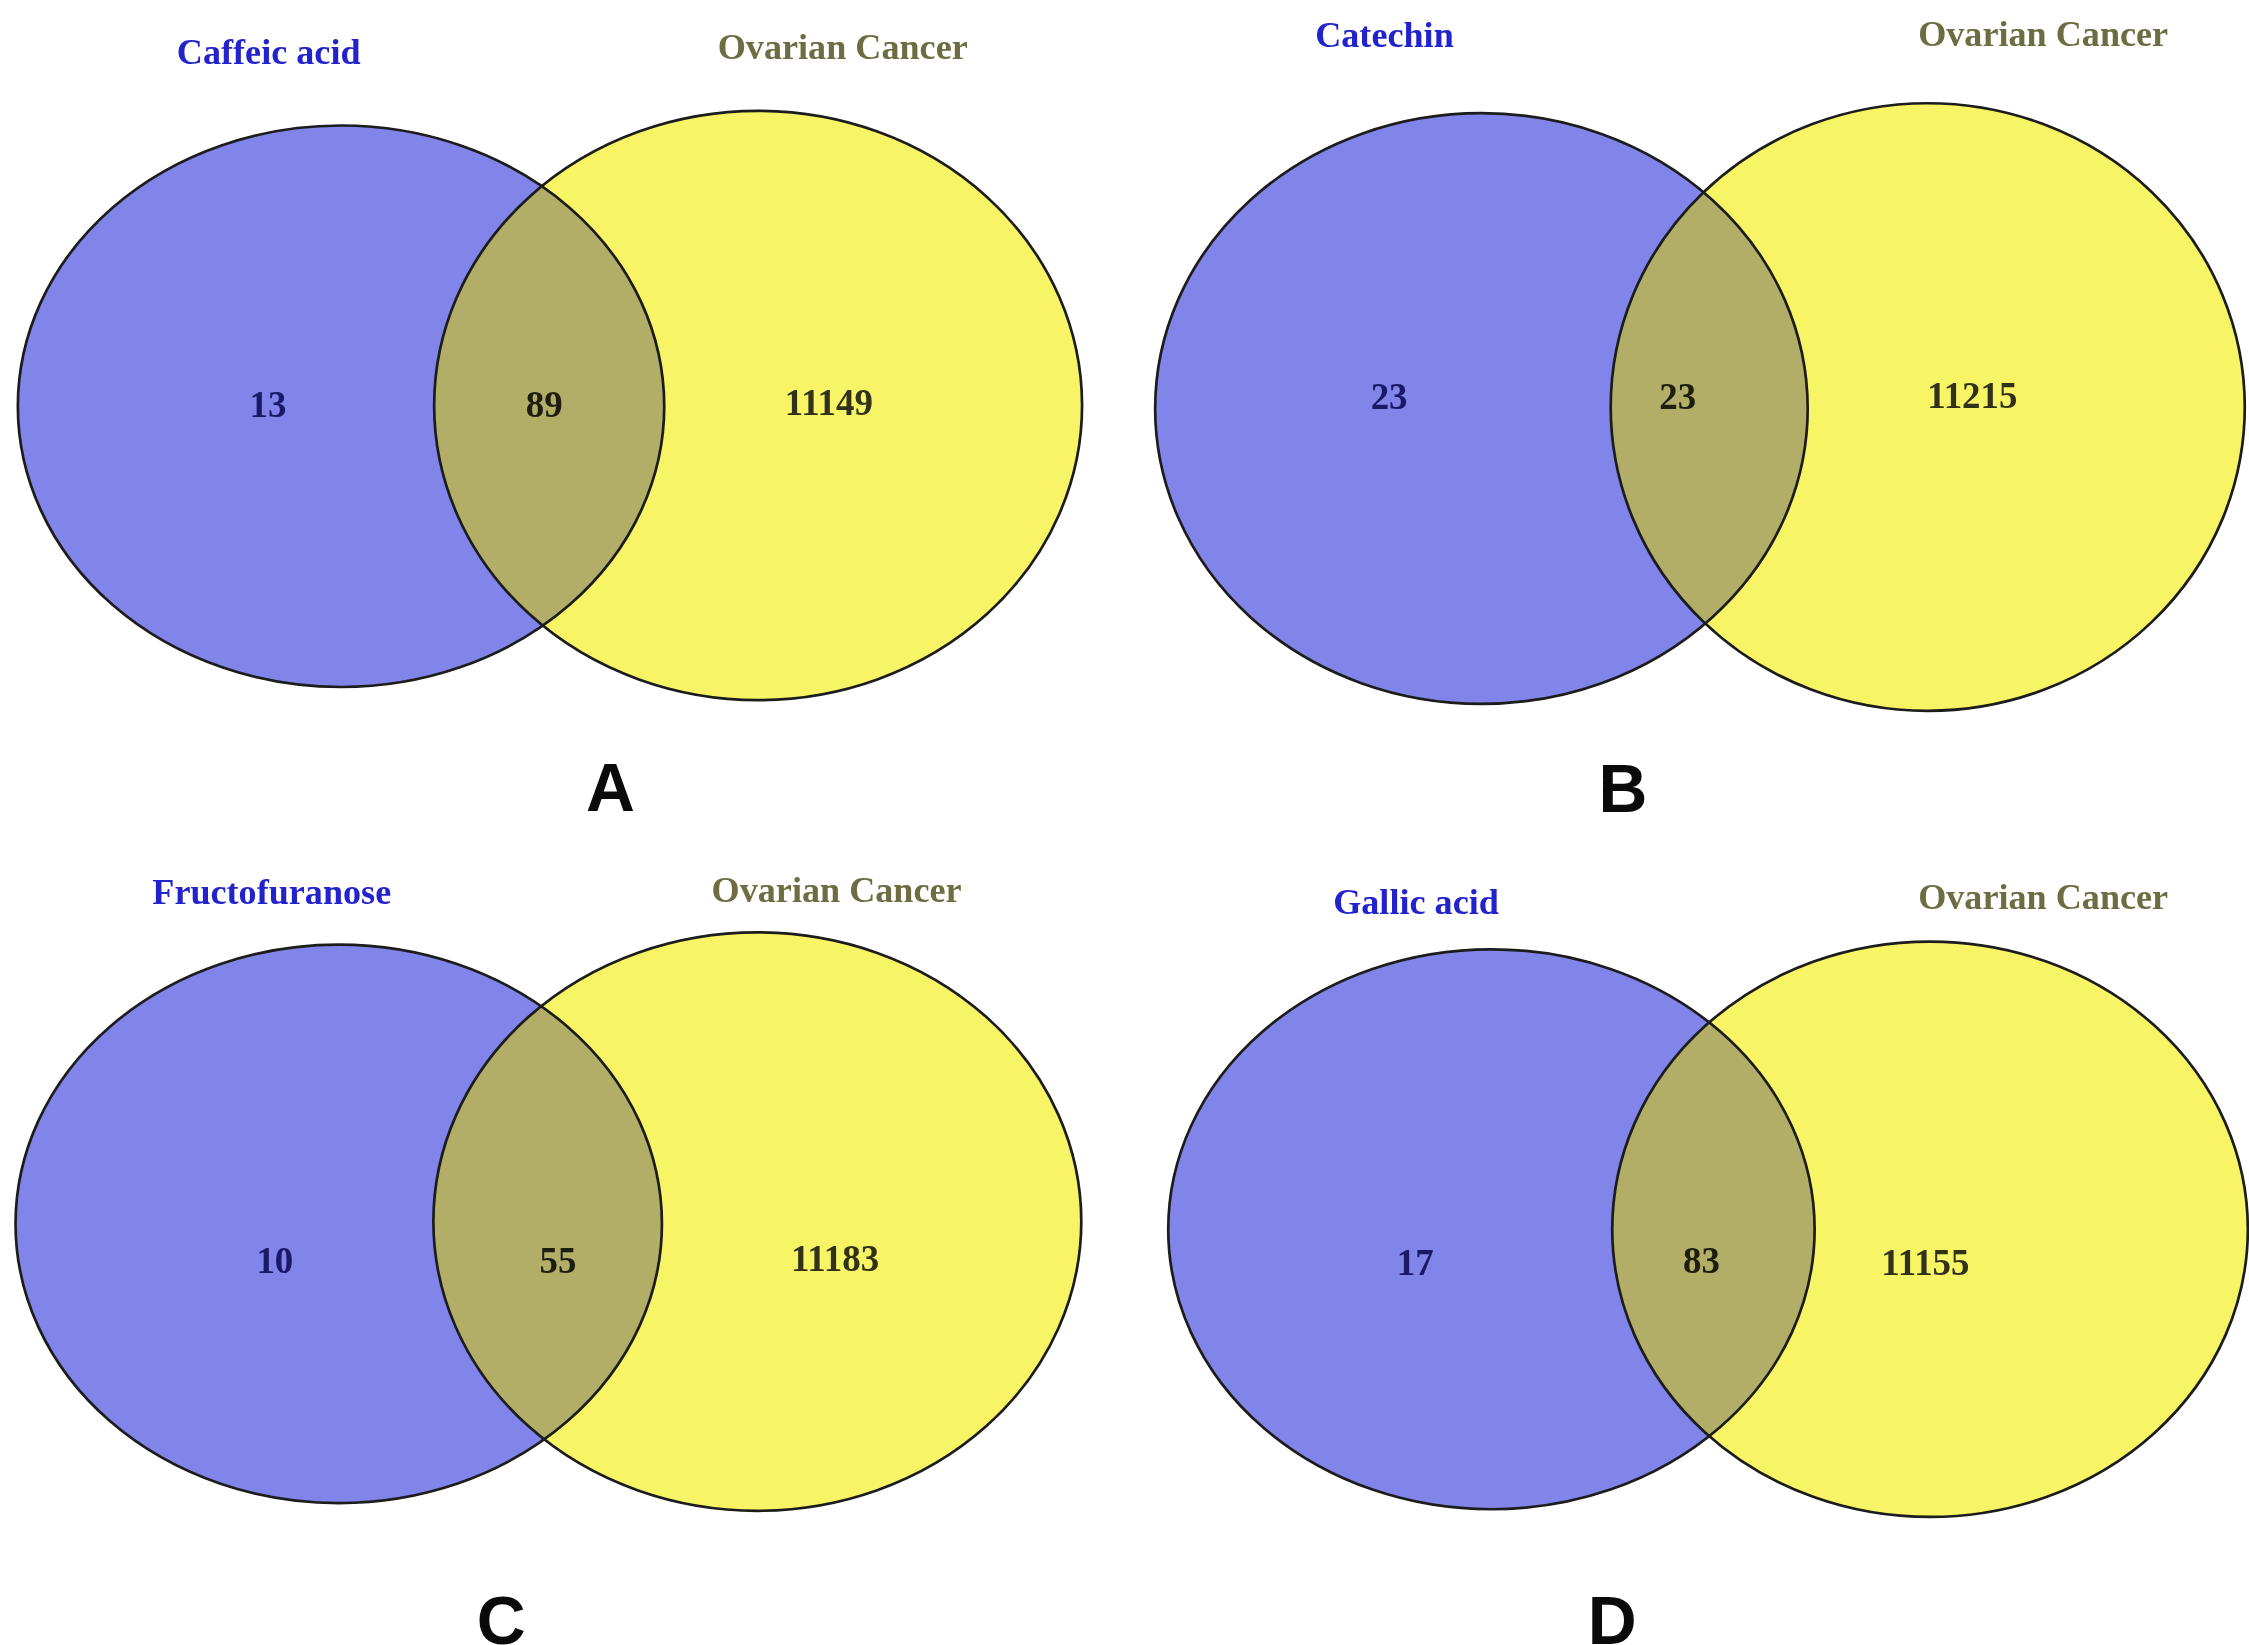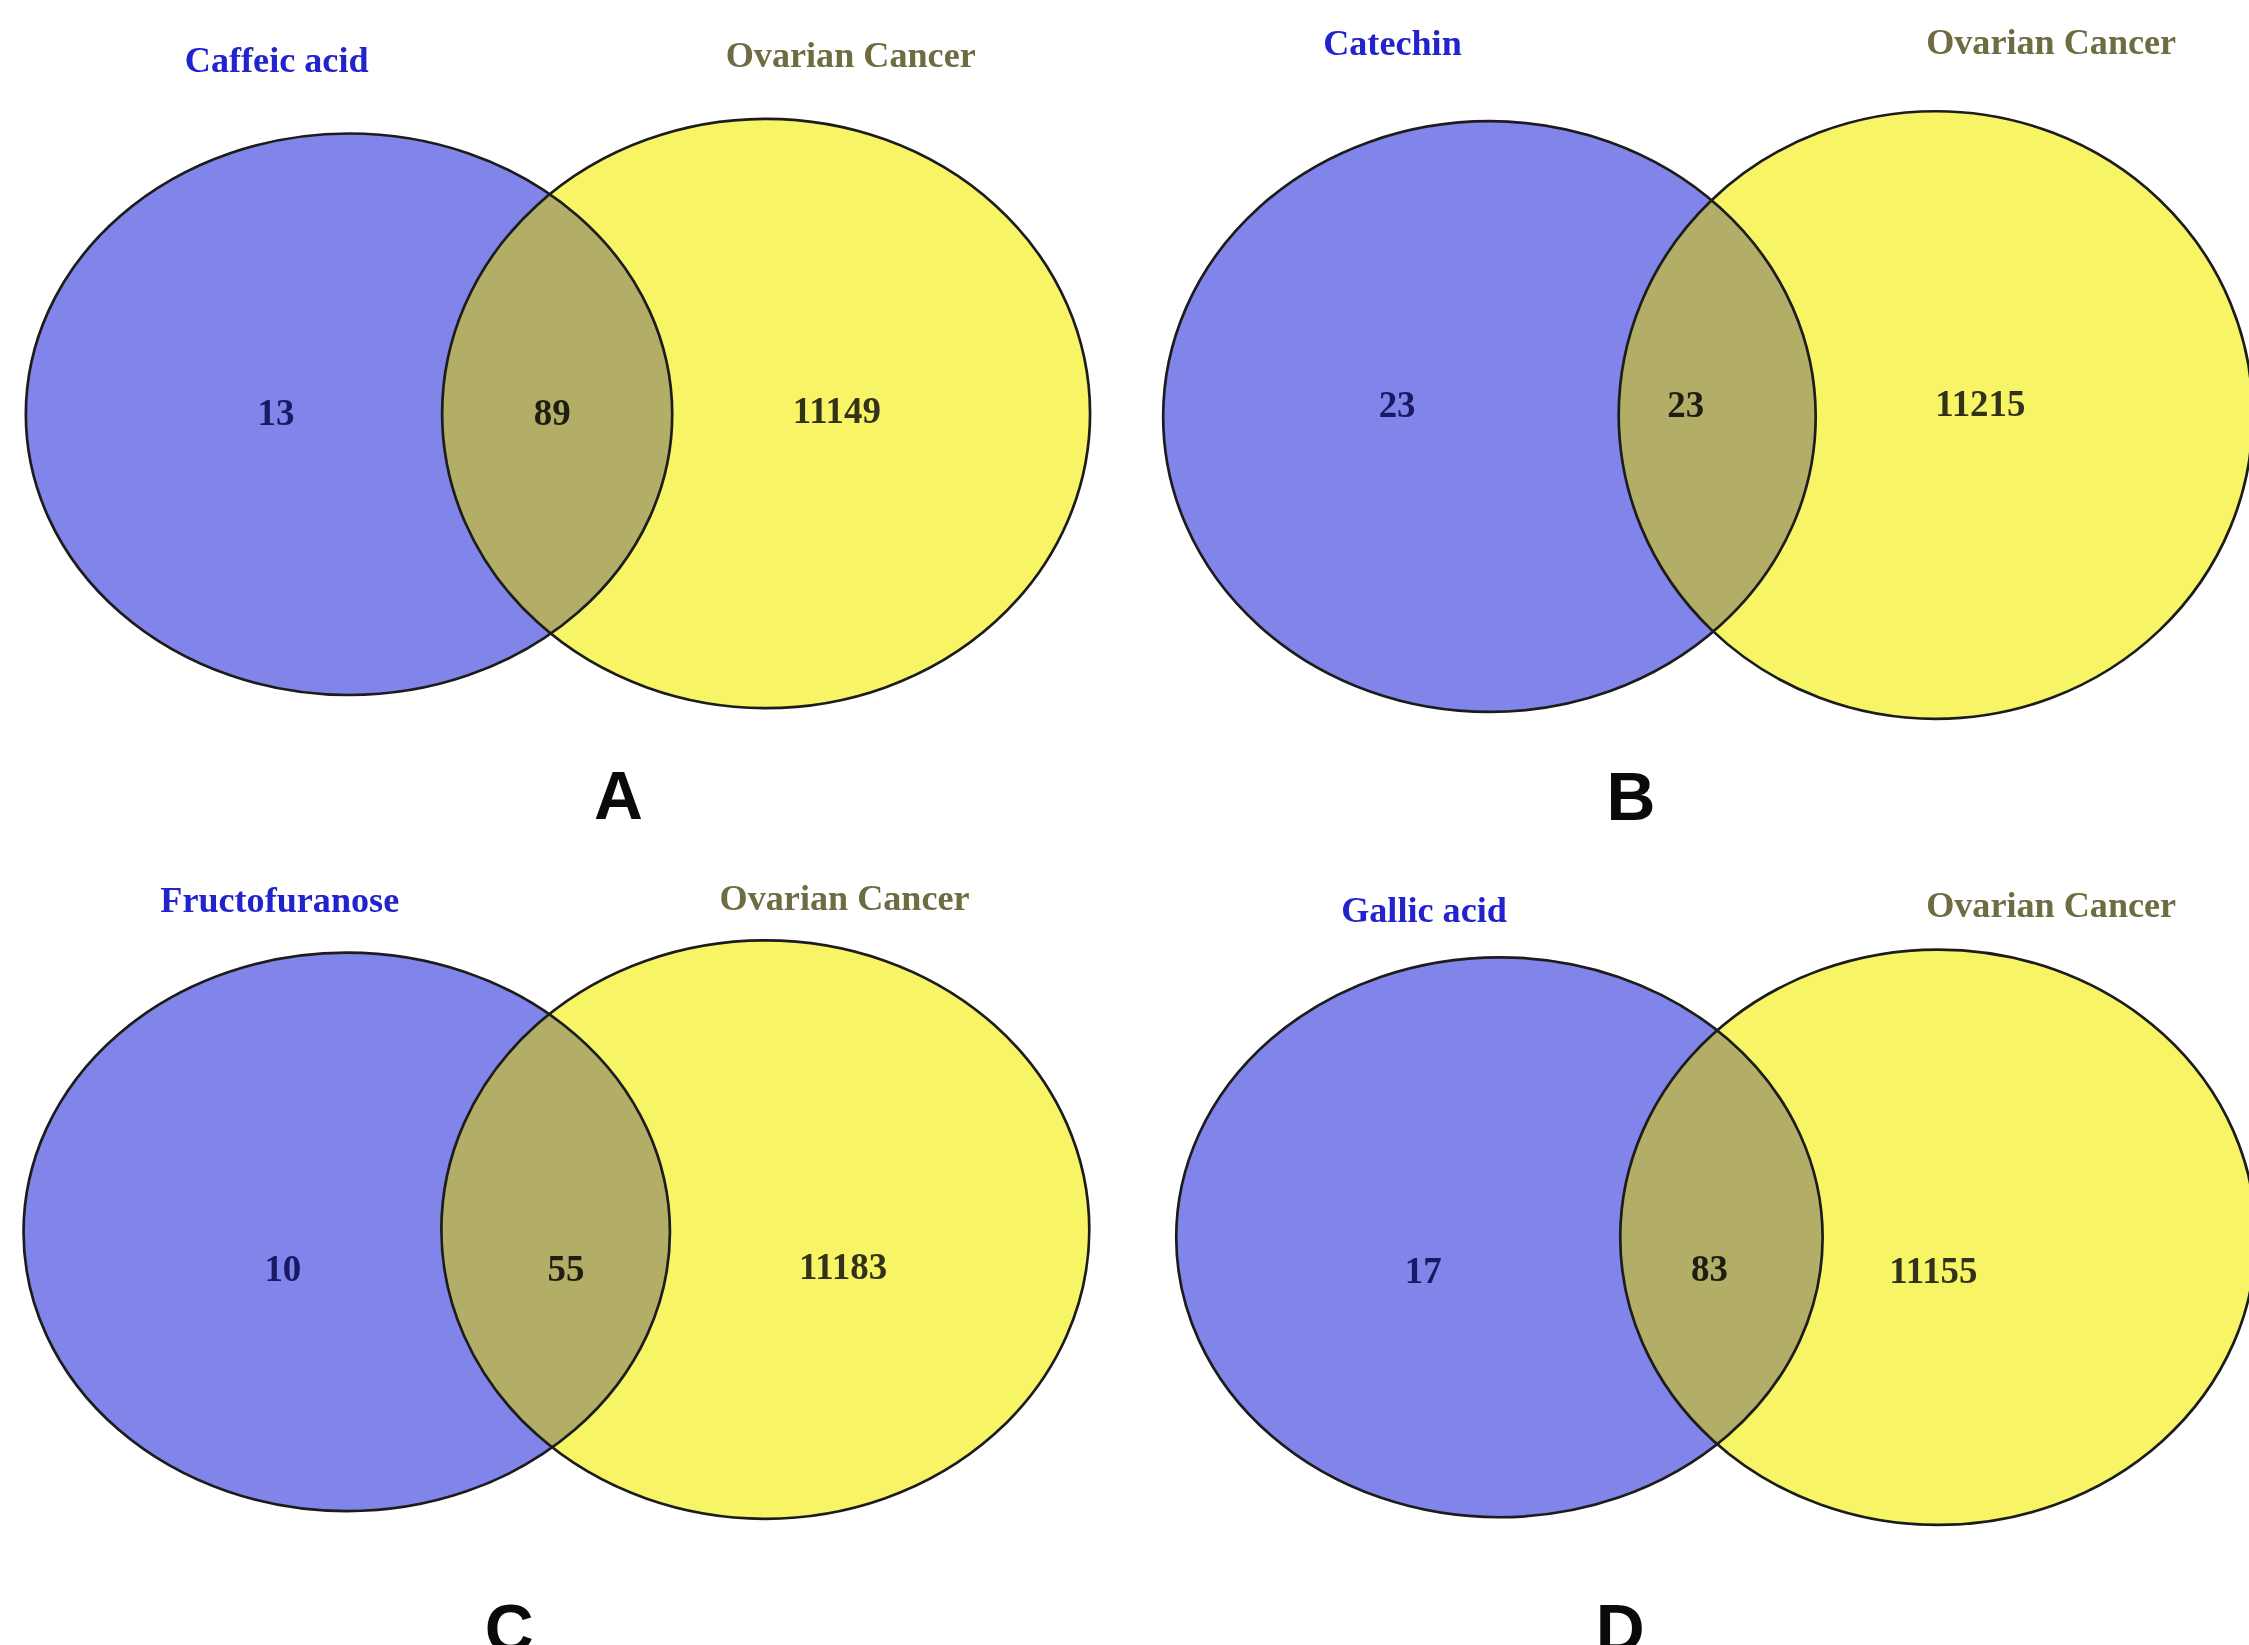--- a/index.html
+++ b/index.html
@@ -15,21 +15,21 @@
   }
   .venn-grid {
     width: 2250px;
     height: 1646px;
     display: grid;
     grid-template-columns: 1125px 1125px;
     grid-template-rows: 823px 823px;
   }
   .panel {
     margin: 0;
-    padding: 12px;
+    padding: 4px;
     position: relative;
     background: #ffffff;
   }
   .panel svg {
     display: block;
     width: 1125px;
     height: 823px;
   }
   .fill-left   { fill: #8184e8; }
   .fill-right  { fill: #f7f566; }

